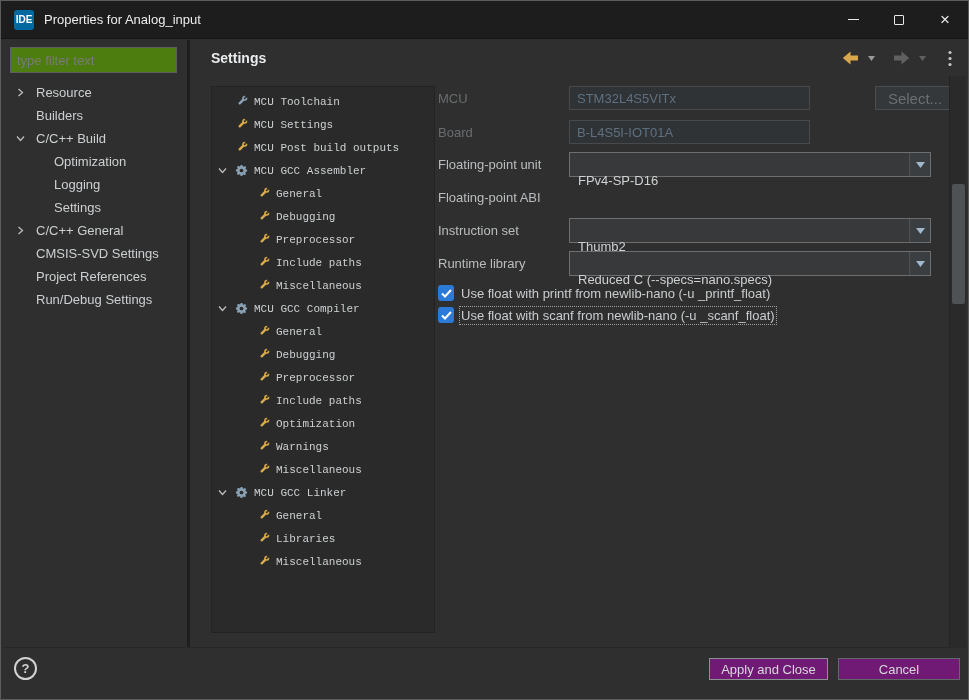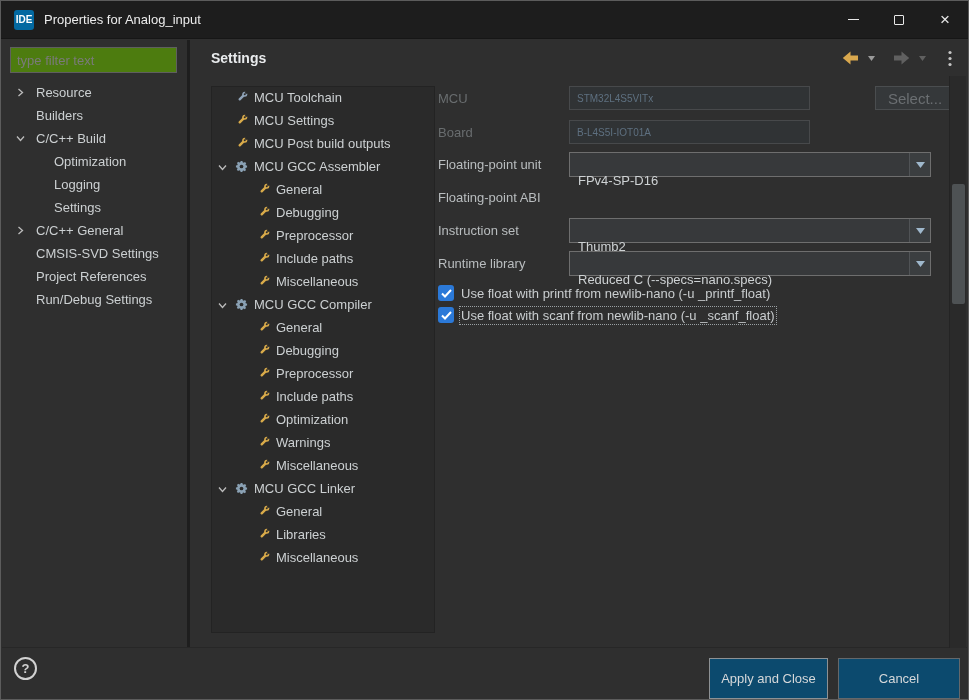--- a/index.html
+++ b/index.html
@@ -32,51 +32,51 @@
   .header{position:absolute;left:189px;top:39px;right:1px;height:36px;display:flex;align-items:center;background:#2f2f2f;}
   .header-title{margin-left:21px;font-size:14px;font-weight:bold;color:#e9ebed;}
   .header-nav{margin-left:auto;display:flex;align-items:center;margin-right:10px;}
   .navbtn{display:flex;align-items:center;justify-content:center;padding:3px;}
   .nav-gap{margin-left:3px;}
   .nav-gap2{margin-left:12px;}
   .menu-gap{margin-left:16px;margin-right:2px;}
 
   
   .tool-panel{position:absolute;left:210px;top:85px;width:224px;height:547px;background:#2a2a2a;border:1px solid #232323;overflow:hidden;padding-top:3px;}
-  .prow{height:23px;display:flex;font-size:13px;color:#ccd0d2;white-space:nowrap;}
+  .prow{height:23px;display:flex;align-items:center;font-size:11px;color:#ccd0d2;white-space:nowrap;font-family:Liberation Mono, monospace;}
   .prow.lvl0{padding-left:22px;}
   .prow.parent{padding-left:6px;}
   .prow.lvl1{padding-left:44px;}
   .prow .chev{width:16px;height:16px;display:flex;align-items:center;flex:0 0 auto;}
   .ticon{width:14px;height:14px;margin-right:6px;display:flex;align-items:center;justify-content:center;flex:0 0 auto;}
 
   
   .flabel{position:absolute;left:437px;height:24px;display:flex;align-items:center;font-size:13px;color:#b9bdbf;}
   .flabel.dim{color:#696d6f;}
-  .field{position:absolute;left:568px;width:241px;height:24px;background:#303335;border:1px solid #47494b;color:#5e7080;font-size:10px;display:flex;align-items:center;padding:0 7px;white-space:nowrap;overflow:hidden;}
+  .field{position:absolute;left:568px;width:241px;height:24px;background:#303335;border:1px solid #47494b;color:#5e7080;font-size:13px;display:flex;align-items:center;padding:0 7px;white-space:nowrap;overflow:hidden;}
   .select-btn{position:absolute;left:874px;width:80px;height:24px;background:#35383a;border:1px solid #4a4d4f;color:#6b6f72;font-size:15px;display:flex;align-items:center;justify-content:center;z-index:1;}
   .combo{position:absolute;left:568px;width:362px;height:25px;background:#37393b;border:1px solid #6e6e6e;display:flex;align-items:center;color:#ced2d4;font-size:13px;}
   .combo .val{padding:0 8px;flex:1;white-space:nowrap;overflow:hidden;margin-top:32px;}
   .combo .arrowbox{width:21px;align-self:stretch;display:flex;align-items:center;justify-content:center;border-left:1px solid #505356;background:#3b3e40;}
   .r-mcu{top:85px;} .r-board{top:119px;} .r-fpu{top:151px;} .r-fabi{top:184px;} .r-iset{top:217px;} .r-rtlib{top:250px;}
   .combo.r-fpu,.combo.r-fabi,.combo.r-iset,.combo.r-rtlib{height:25px;}
 
   .cbrow{position:absolute;left:437px;display:flex;align-items:center;gap:7px;height:18px;}
   .cb1{top:283px;} .cb2{top:305px;}
   .cbox{width:16px;height:16px;border-radius:3px;background:#2b79d8;display:flex;align-items:center;justify-content:center;flex:0 0 auto;}
   .cb-label{font-size:13px;color:#c9cdcf;white-space:nowrap;}
   .cb-label.focused{outline:1px dotted #9aa0a3;outline-offset:1px;}
 
   
   .vscroll{position:absolute;right:2px;top:75px;width:17px;height:572px;background:#2a2a2a;border-left:1px solid #242424;z-index:5;}
   .vthumb{position:absolute;left:2px;top:108px;width:13px;height:120px;background:#4e5254;border-radius:2px;}
 
   
   .footer{position:absolute;left:1px;right:1px;bottom:1px;height:51px;background:#2f2f2f;border-top:1px solid #272727;}
-  .btn{position:absolute;height:41px;background:#0c4a6e;border:1px solid #64686b;color:#d6d8da;font-size:13px;display:flex;align-items:center;justify-content:center;}
+  .btn{position:absolute;height:22px;background:#701a75;border:1px solid #64686b;color:#d6d8da;font-size:13px;display:flex;align-items:center;justify-content:center;}
   .btn.apply{left:707px;top:10px;width:119px;border-color:#8d9194;}
   .btn.cancel{left:836px;top:10px;width:122px;}
   .help{position:absolute;left:12px;top:9px;width:23px;height:23px;border-radius:50%;border:2px solid #d2d2d2;color:#d2d2d2;font-size:13px;font-weight:bold;display:flex;align-items:center;justify-content:center;}
 </style>
 </head>
 <body>
 
 <div class="window">
 
   <div class="titlebar">

